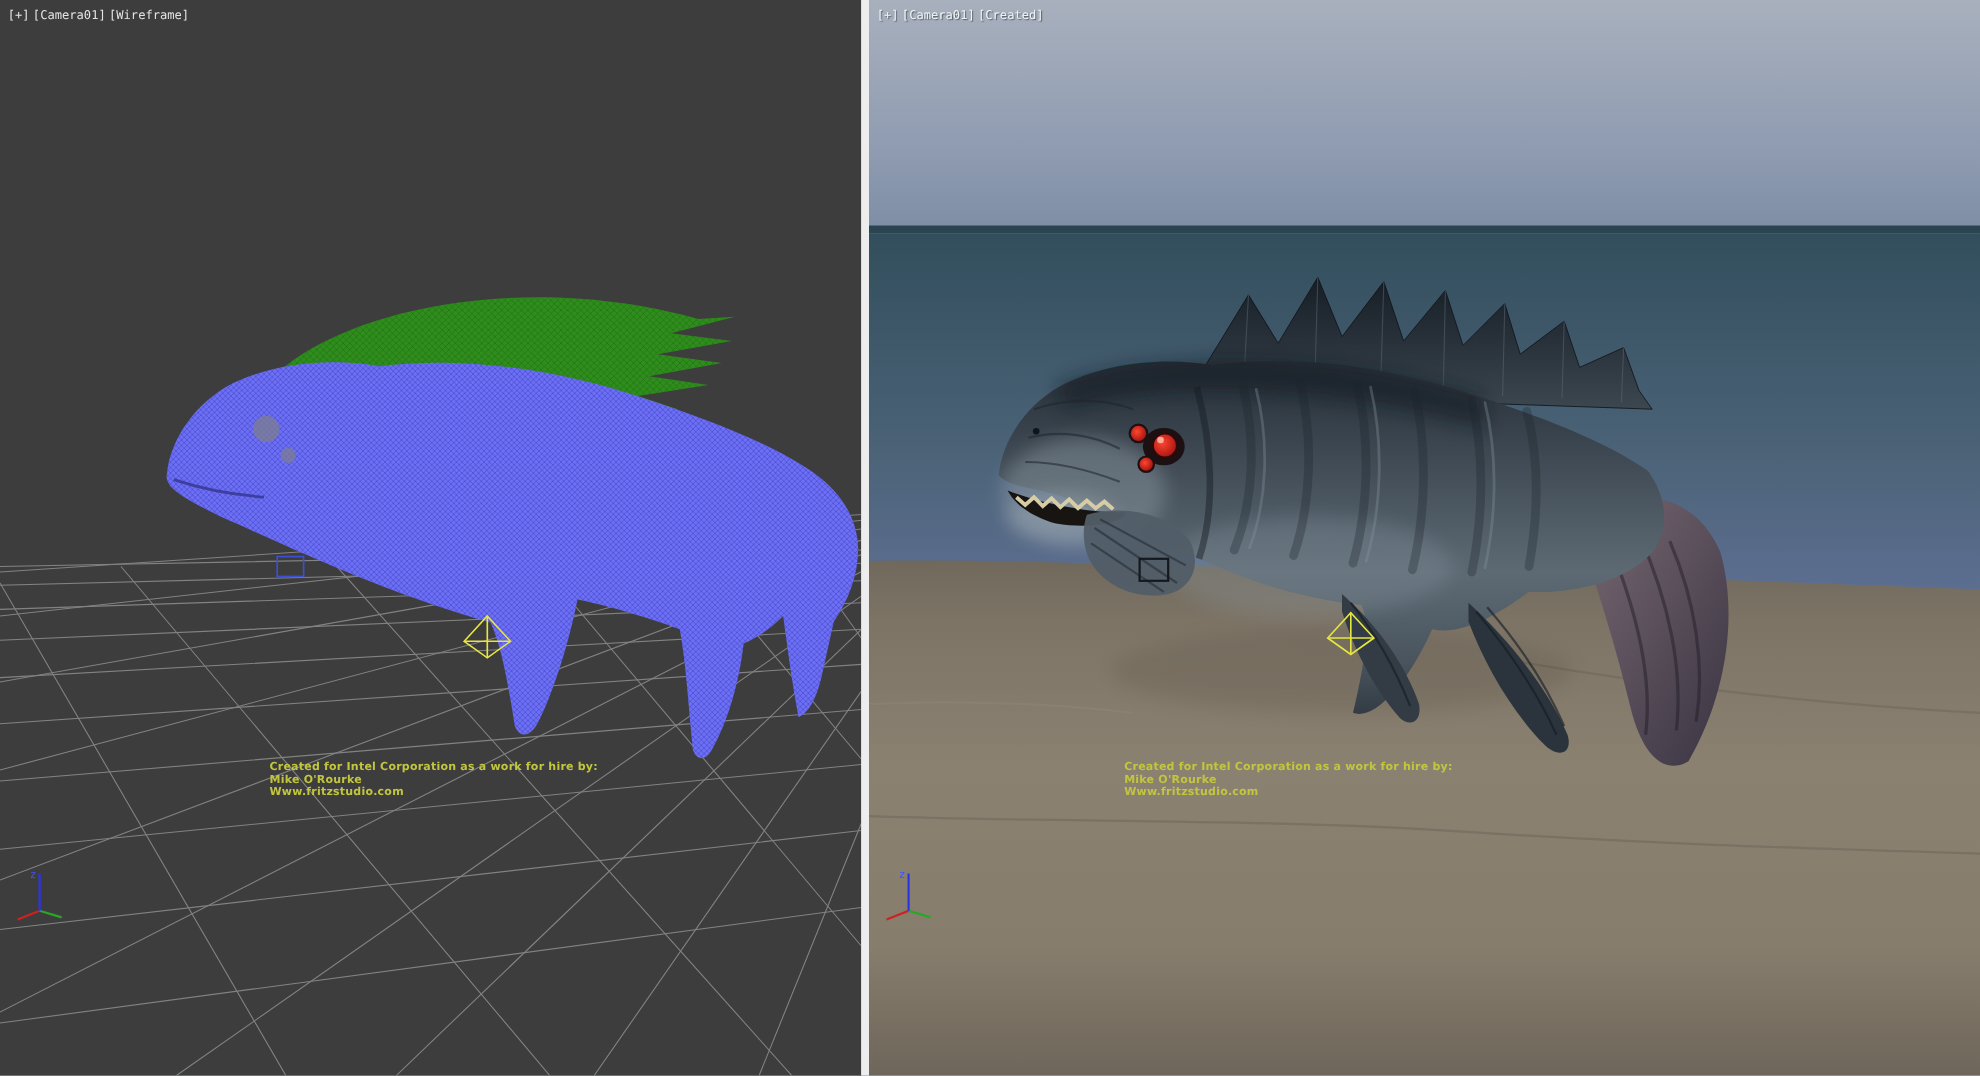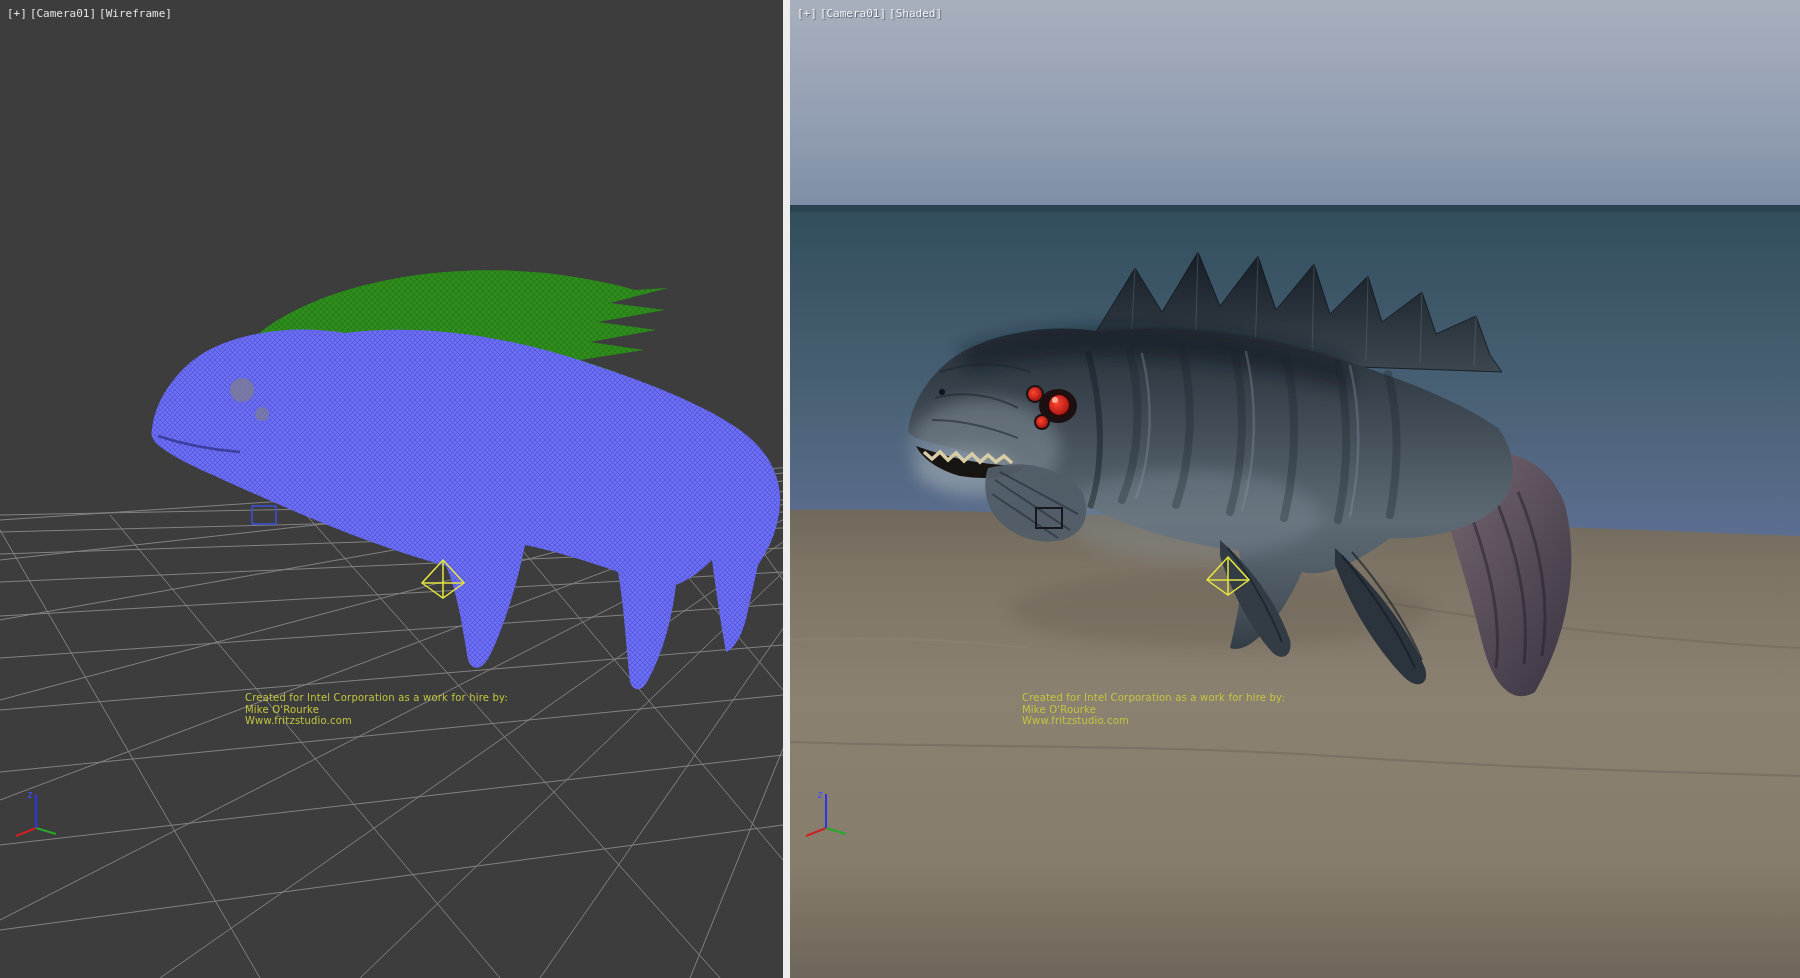--- a/index.html
+++ b/index.html
@@ -7,21 +7,21 @@
          font-family:"DejaVu Sans",sans-serif;}
   .vp{position:absolute;top:0;height:978px;overflow:hidden;}
   .vp-left{left:0;width:783px;background:#3d3d3d;}
   .vp-right{left:790px;width:1010px;background:#8d9ab0;}
   .vp svg.scene{position:absolute;left:0;top:0;width:100%;height:100%;display:block;}
   .divider{position:absolute;left:783px;top:0;width:7px;height:978px;background:#ededed;cursor:col-resize;}
   .vp-label{position:absolute;left:7px;top:7px;font-family:"DejaVu Sans Mono",monospace;
             font-size:11px;color:#e3e3e3;display:flex;gap:3px;z-index:6;white-space:nowrap;}
   .vp-right .vp-label{color:#f1f4f7;text-shadow:1px 1px 1px rgba(20,30,40,.55);}
   .vp-label span{cursor:pointer;}
-  .credit{position:absolute;font-size:10px;font-weight:normal;color:#c2c63e;line-height:11.5px;
+  .credit{position:absolute;font-size:10px;font-weight:bold;color:#c2c63e;line-height:11.5px;
           z-index:5;letter-spacing:.2px;}
   .vp-left .credit{left:245px;top:692px;}
   .vp-right .credit{left:232px;top:692px;}
   .tripod{position:absolute;left:10px;top:782px;z-index:5;}
   .tripod text{font-family:"DejaVu Sans Mono",monospace;font-size:10px;fill:#4450ff;}
 </style>
 </head>
 <body>
 
 <div class="stage">
@@ -239,21 +239,21 @@
       <g transform="translate(438,580)" fill="none" stroke-width="1.5" stroke="#e6e640">
         <polygon points="0,-23 21,0 0,15 -21,0"></polygon>
         <line x1="-21" y1="0" x2="21" y2="0"></line>
         <line x1="0" y1="-23" x2="0" y2="15"></line>
       </g>
     </svg>
 
     <div class="vp-label">
       <span>[+]</span>
       <span>[Camera01]</span>
-      <span>[Shaded]</span>
+      <span>[Created]</span>
     </div>
 
     <div class="credit">
       <div>Created for Intel Corporation as a work for hire by:</div>
       <div>Mike O'Rourke</div>
       <div>Www.fritzstudio.com</div>
     </div>
 
     <svg class="tripod" width="56" height="60" viewBox="0 0 56 60">
       <line x1="26" y1="46" x2="6" y2="54" stroke="#d02020" stroke-width="2"></line>

